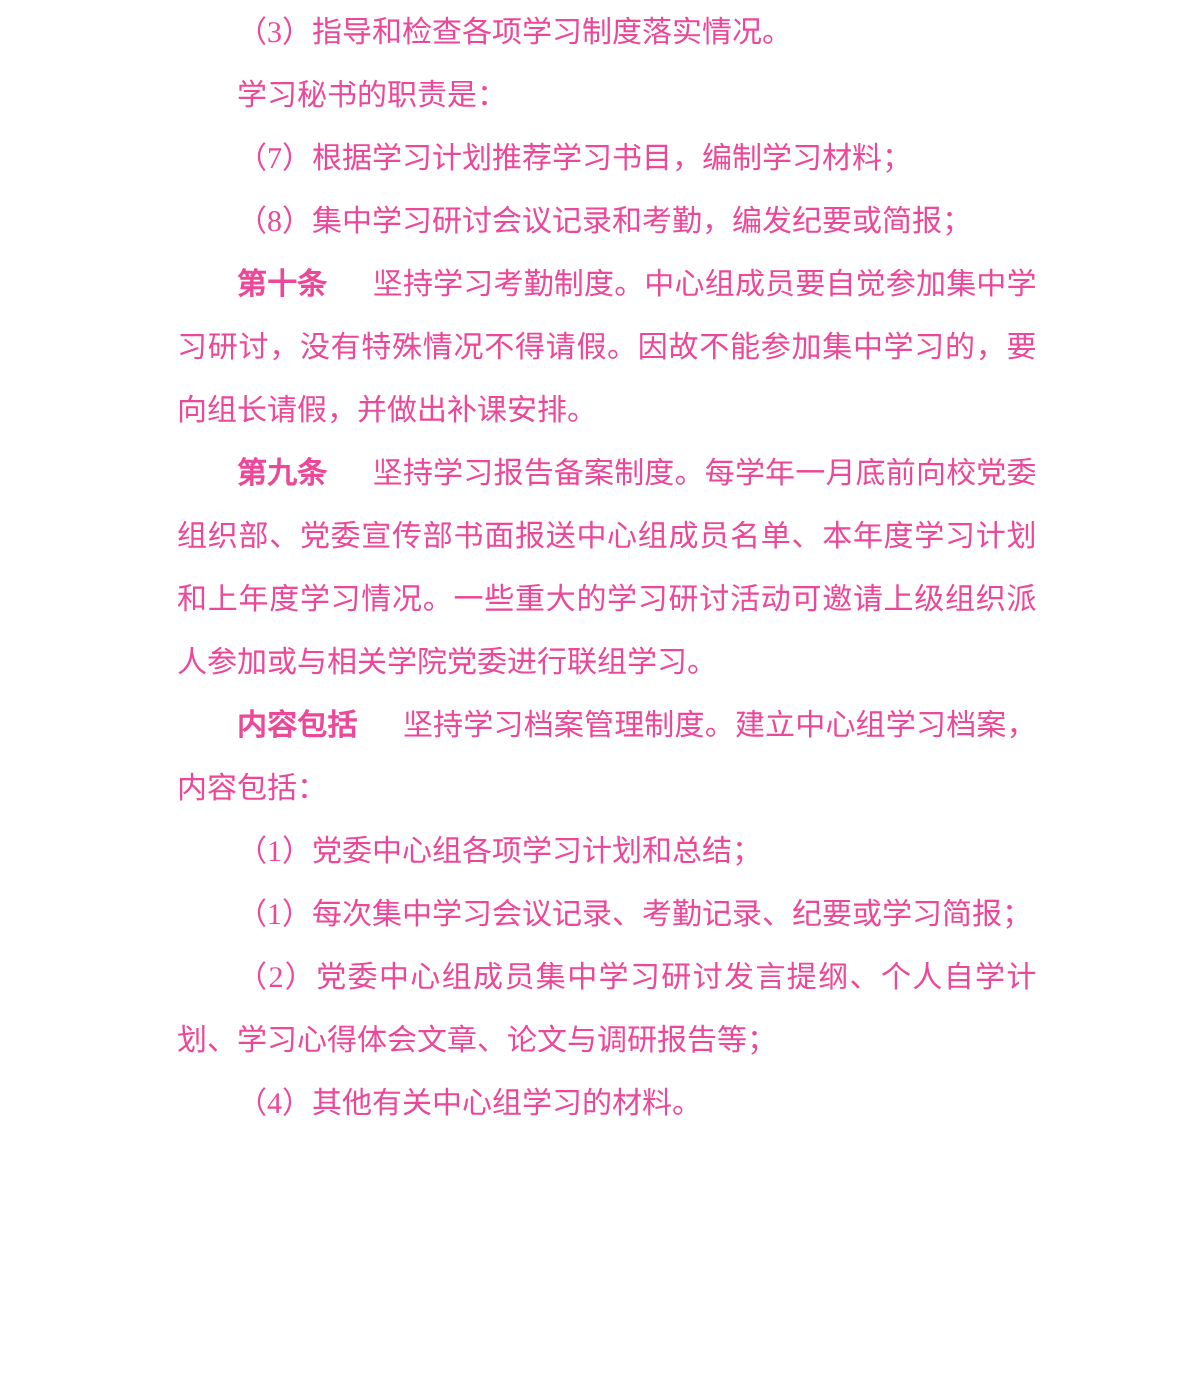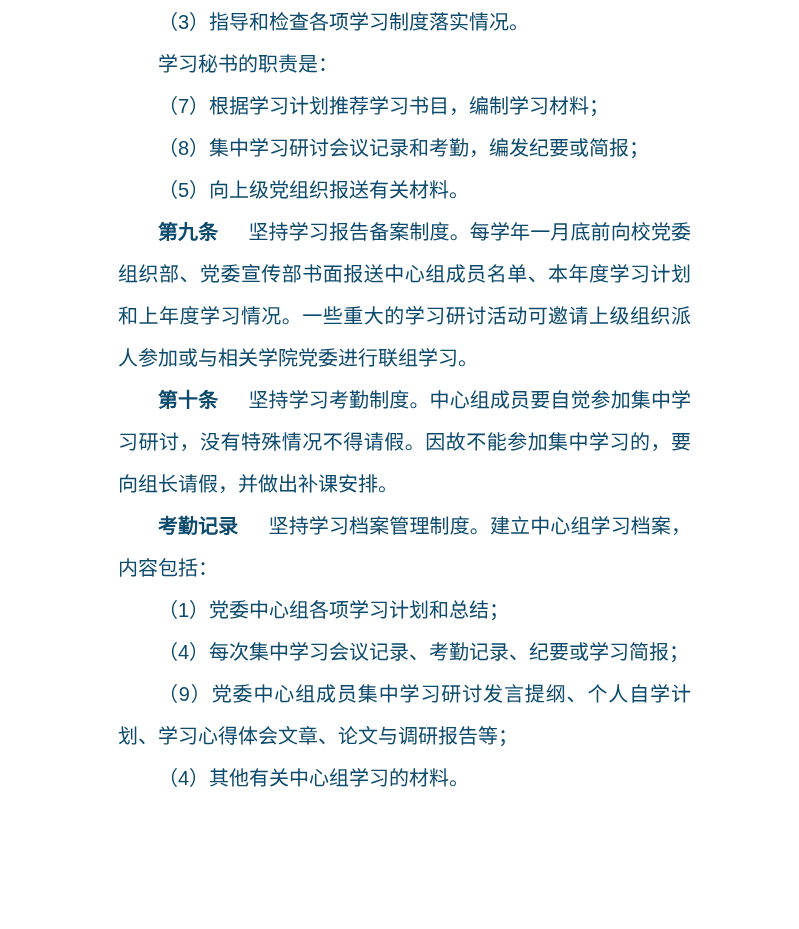--- a/index.html
+++ b/index.html
@@ -15,24 +15,24 @@
   .doc-page {
     box-sizing: border-box;
     width: 799px;
     height: 929px;
     padding: 1px 108px 0 118px;
     background: #ffffff;
   }
   .para {
     margin: 0;
     padding: 0;
-    font-family: Liberation Sans, sans-serif;
+    font-family: Liberation Serif, serif;
     font-size: 20px;
     line-height: 42px;
-    color: #0c4a6e;
+    color: #ec4899;
     text-align: justify;
     text-justify: inter-ideograph;
     text-indent: 2em;
     letter-spacing: 0;
   }
   .article-num {
     font-weight: 700;
     margin-right: 10px;
   }
 </style>
@@ -44,29 +44,28 @@
   <p class="para"><span>（3）指导和检查各项学习制度落实情况。</span></p>
 
   <p class="para"><span>学习秘书的职责是：</span></p>
 
 
   <p class="para"><span>（7）根据学习计划推荐学习书目，编制学习材料；</span></p>
 
   <p class="para"><span>（8）集中学习研讨会议记录和考勤，编发纪要或简报；</span></p>
 
 
-  <p class="para"><span>（5）向上级党组织报送有关材料。</span></p>
+
+  <p class="para"><span class="article-num">第十条</span><span>　坚持学习考勤制度。中心组成员要自觉参加集中学习研讨，没有特殊情况不得请假。因故不能参加集中学习的，要向组长请假，并做出补课安排。</span></p>
 
   <p class="para"><span class="article-num">第九条</span><span>　坚持学习报告备案制度。每学年一月底前向校党委组织部、党委宣传部书面报送中心组成员名单、本年度学习计划和上年度学习情况。一些重大的学习研讨活动可邀请上级组织派人参加或与相关学院党委进行联组学习。</span></p>
 
-  <p class="para"><span class="article-num">第十条</span><span>　坚持学习考勤制度。中心组成员要自觉参加集中学习研讨，没有特殊情况不得请假。因故不能参加集中学习的，要向组长请假，并做出补课安排。</span></p>
-
-  <p class="para"><span class="article-num">考勤记录</span><span>　坚持学习档案管理制度。建立中心组学习档案，内容包括：</span></p>
+  <p class="para"><span class="article-num">内容包括</span><span>　坚持学习档案管理制度。建立中心组学习档案，内容包括：</span></p>
 
   <p class="para"><span>（1）党委中心组各项学习计划和总结；</span></p>
 
-  <p class="para"><span>（4）每次集中学习会议记录、考勤记录、纪要或学习简报；</span></p>
+  <p class="para"><span>（1）每次集中学习会议记录、考勤记录、纪要或学习简报；</span></p>
 
-  <p class="para"><span>（9）党委中心组成员集中学习研讨发言提纲、个人自学计划、学习心得体会文章、论文与调研报告等；</span></p>
+  <p class="para"><span>（2）党委中心组成员集中学习研讨发言提纲、个人自学计划、学习心得体会文章、论文与调研报告等；</span></p>
 
   <p class="para"><span>（4）其他有关中心组学习的材料。</span></p>
 
 </main>
 
 </body></html>

